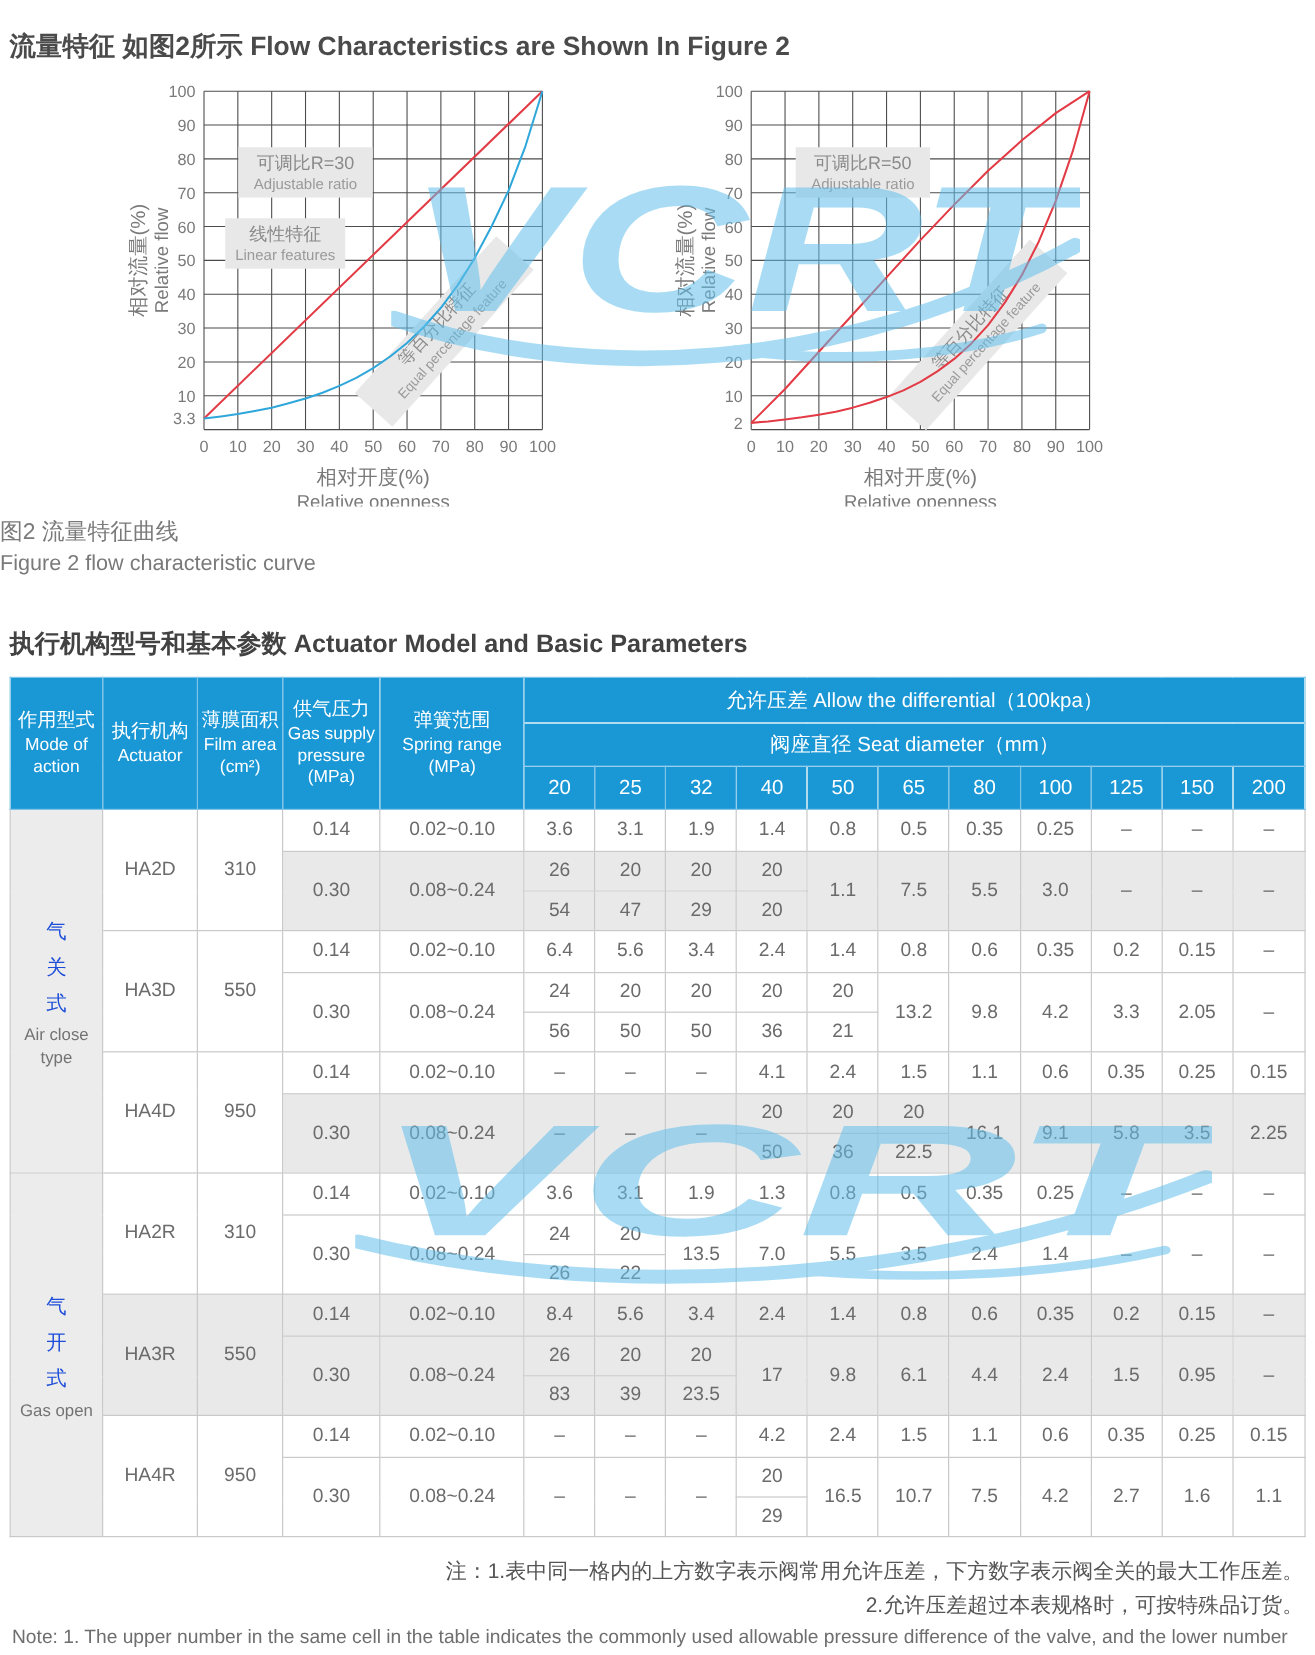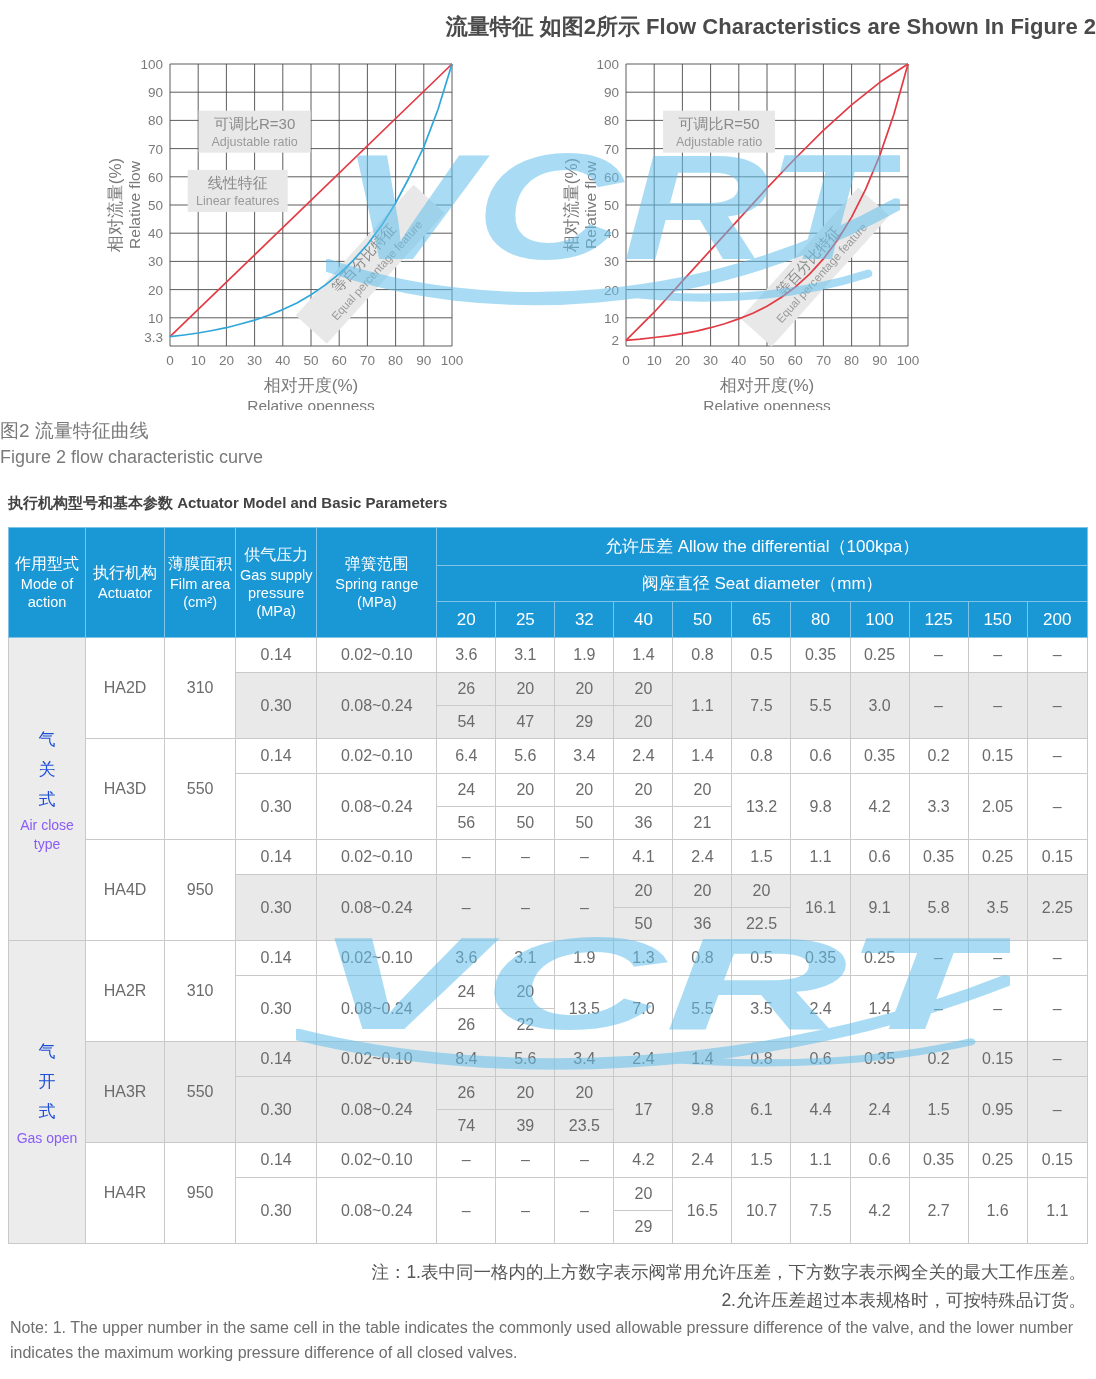--- a/index.html
+++ b/index.html
@@ -1,47 +1,47 @@
 <!DOCTYPE html>
 <html><head>
 <meta charset="utf-8">
 <style>
   * { margin:0; padding:0; box-sizing:border-box; }
   body { background:#fff; font-family:"Liberation Sans", sans-serif; }
   .page { position:relative; width:1096px; min-height:1379px; background:#fff; overflow:hidden; }
 
-  .page-title { font-size:22px; font-weight:bold; color:#4a4a4a; padding:12px 0 0 8px; letter-spacing:0;text-align:right; }
+  .page-title { font-size:22px; font-weight:bold; color:#4a4a4a; padding:24px 0 0 8px; letter-spacing:0; }
 
   .charts-row { display:flex; padding-left:100px; gap:80px; margin-top:14px; }
   svg.chart { width:376px; height:354px; display:block; }
   svg.chart text { font-family:"Liberation Sans", sans-serif; }
 
   .caption { text-align:left; margin-top:8px; color:#7a7a7a; }
   .caption .zh { font-size:19px; }
   .caption .en { font-size:18px; margin-top:3px; }
 
-  .section-title { font-size:15px; font-weight:bold; color:#424242; padding:0 0 0 8px; margin-top:26px; }
+  .section-title { font-size:21px; font-weight:bold; color:#424242; padding:0 0 0 8px; margin-top:42px; }
 
   .table-wrap { margin:14px 8px 0 8px; }
   table.params { border-collapse:collapse; table-layout:fixed; width:1080px; }
   table.params td, table.params th { border:1px solid #c9c9c9; text-align:center; vertical-align:middle;
       color:#6b6b6b; font-size:16px; font-weight:normal; padding:1px 2px; overflow:hidden; }
   table.params thead th { background:#1a97d5; color:#ffffff; border:1px solid #7fc4e8; }
   thead .h-zh { display:block; font-size:16px; line-height:1.3; }
   thead .h-en { display:block; font-size:14.5px; line-height:1.25; }
   thead .h-big { font-size:17px; }
   thead .h-num { font-size:17px; }
   tr.rA { height:35px; }
   tr.rB, tr.rC { height:33px; }
   tr.hr1 { height:38px; } tr.hr2 { height:36px; } tr.hr3 { height:36px; }
   td.sh { background:#e9e9e9; }
   td.mode { background:#ececec; }
   td.split-top { border-bottom:1px solid #d8d8d8; }
   .mode-zh { width:1.25em; margin:0 auto; word-break:break-all; font-size:17px; line-height:1.75; color:#1d4ed8; }
-  .mode-en { font-size:14px; line-height:1.3; color:#8b5cf6; margin-top:2px; }
+  .mode-en { font-size:14px; line-height:1.3; color:#737373; margin-top:2px; }
 
   .notes { padding:14px 10px 0 10px; }
   .note-zh { font-size:17.5px; color:#555; line-height:1.6;text-align:right; }
   .note-zh.indent { padding-left:36px; }
   .note-en { font-size:16px; color:#6e6e6e; line-height:1.55; margin-top:2px; }
 
   .watermark { position:absolute; pointer-events:none; opacity:0.55; z-index:3;text-align:center; }
   .wm-charts { left:326px; top:138px; width:574px; height:172px; }
   .wm-table  { left:296px; top:922px; width:714px; height:152px; }
 </style>
@@ -450,21 +450,21 @@
           <td class="sh" rowspan="2">17</td>
           <td class="sh" rowspan="2">9.8</td>
           <td class="sh" rowspan="2">6.1</td>
           <td class="sh" rowspan="2">4.4</td>
           <td class="sh" rowspan="2">2.4</td>
           <td class="sh" rowspan="2">1.5</td>
           <td class="sh" rowspan="2">0.95</td>
           <td class="sh" rowspan="2">–</td>
         </tr>
         <tr class="rC">
-          <td class="sh">74</td>
+          <td class="sh">83</td>
           <td class="sh">39</td>
           <td class="sh">23.5</td>
         </tr>
 
         <tr class="rA">
           <td rowspan="3">HA4R</td>
           <td rowspan="3">950</td>
           <td>0.14</td>
           <td>0.02~0.10</td>
           <td>–</td>

